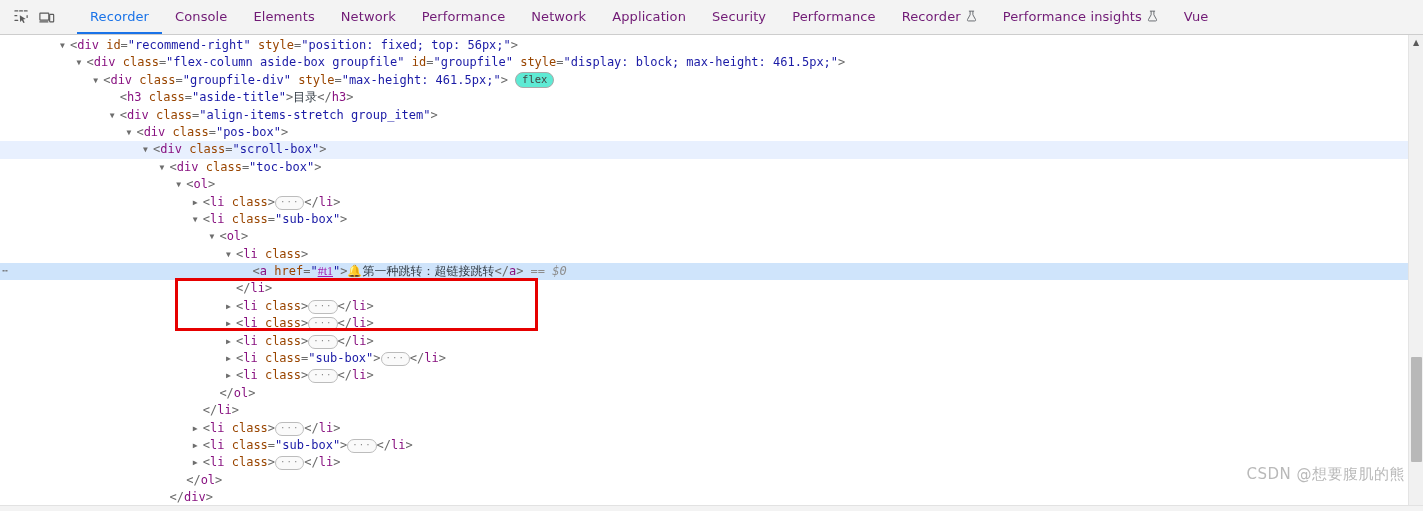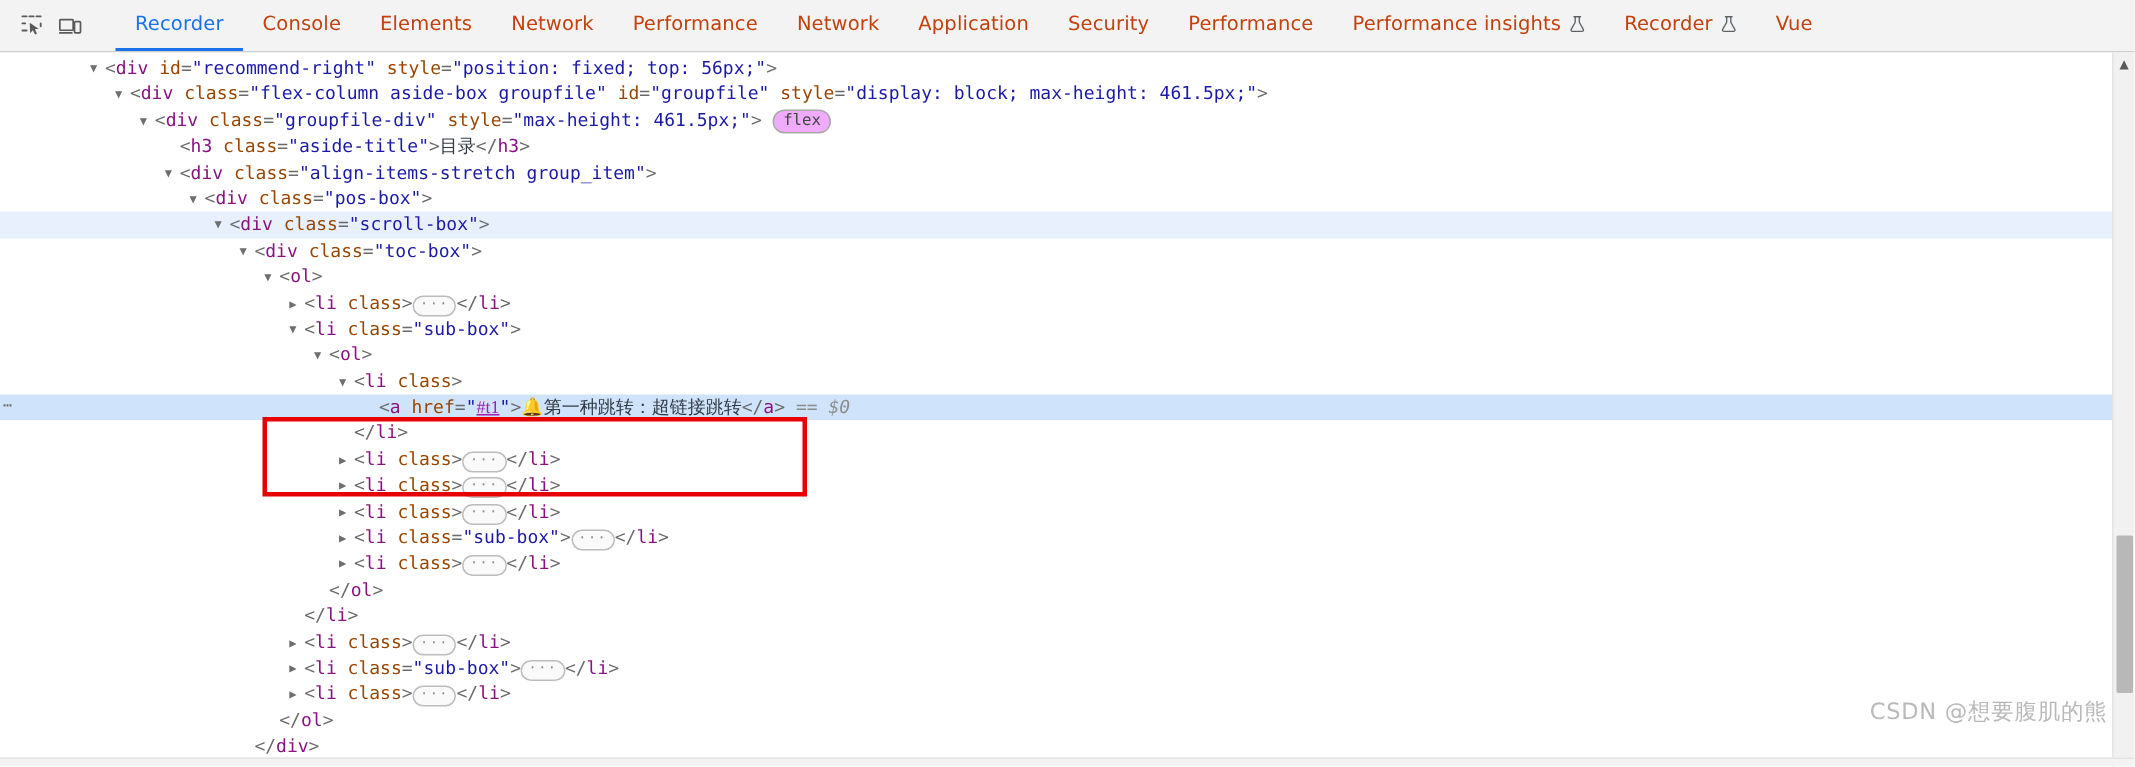--- a/index.html
+++ b/index.html
@@ -46,21 +46,21 @@
   .tabs {
     display: flex;
     align-items: stretch;
   }
   .tab {
     display: flex;
     align-items: center;
     gap: 5px;
     padding: 0 13px;
     font-size: 13px;
-    color: #c2410c;
+    color: #701a75;
     white-space: nowrap;
     box-sizing: border-box;
     border-bottom: 2px solid transparent;
     letter-spacing: 0.1px;
   }
   .tab.active {
     color: #1a73e8;
     border-bottom: 2px solid #1a73e8;
   }
   .tab .flask {
@@ -139,21 +139,21 @@
   }
   .badge-flex {
     display: inline-block;
     border: 1px solid #a9a9a9;
     border-radius: 8px;
     color: #444;
     font-size: 10.5px;
     line-height: 11px;
     padding: 1px 6px 2px 6px;
     vertical-align: 1px;
-    background: #f0abfc;
+    background: #5eead4;
   }
   .gutter-dots {
     position: absolute;
     left: 2px;
     top: 3px;
     color: #6b6b6b;
     font-size: 10px;
     line-height: 10px;
     letter-spacing: 0px;
   }
@@ -265,28 +265,28 @@
       <div class="tab">
         <span>Application</span>
       </div>
       <div class="tab">
         <span>Security</span>
       </div>
       <div class="tab">
         <span>Performance</span>
       </div>
       <div class="tab">
-        <span>Performance insights</span>
+        <span>Recorder</span>
         <span class="flask"><svg width="11" height="12" viewBox="0 0 12 13" aria-hidden="true">
             <path d="M4.5 1.2v4L1.6 10.4c-.4.7.1 1.5.9 1.5h7c.8 0 1.3-.8.9-1.5L7.5 5.2v-4" stroke="#5f6368" stroke-width="1" fill="none" stroke-linejoin="round"></path>
             <path d="M3.6 1.2h4.8" stroke="#5f6368" stroke-width="1" stroke-linecap="round"></path>
           </svg></span>
       </div>
       <div class="tab">
-        <span>Recorder</span>
+        <span>Performance insights</span>
         <span class="flask"><svg width="11" height="12" viewBox="0 0 12 13" aria-hidden="true">
             <path d="M4.5 1.2v4L1.6 10.4c-.4.7.1 1.5.9 1.5h7c.8 0 1.3-.8.9-1.5L7.5 5.2v-4" stroke="#5f6368" stroke-width="1" fill="none" stroke-linejoin="round"></path>
             <path d="M3.6 1.2h4.8" stroke="#5f6368" stroke-width="1" stroke-linecap="round"></path>
           </svg></span>
       </div>
       <div class="tab">
         <span>Vue</span>
       </div>
     </div>
 </div>

